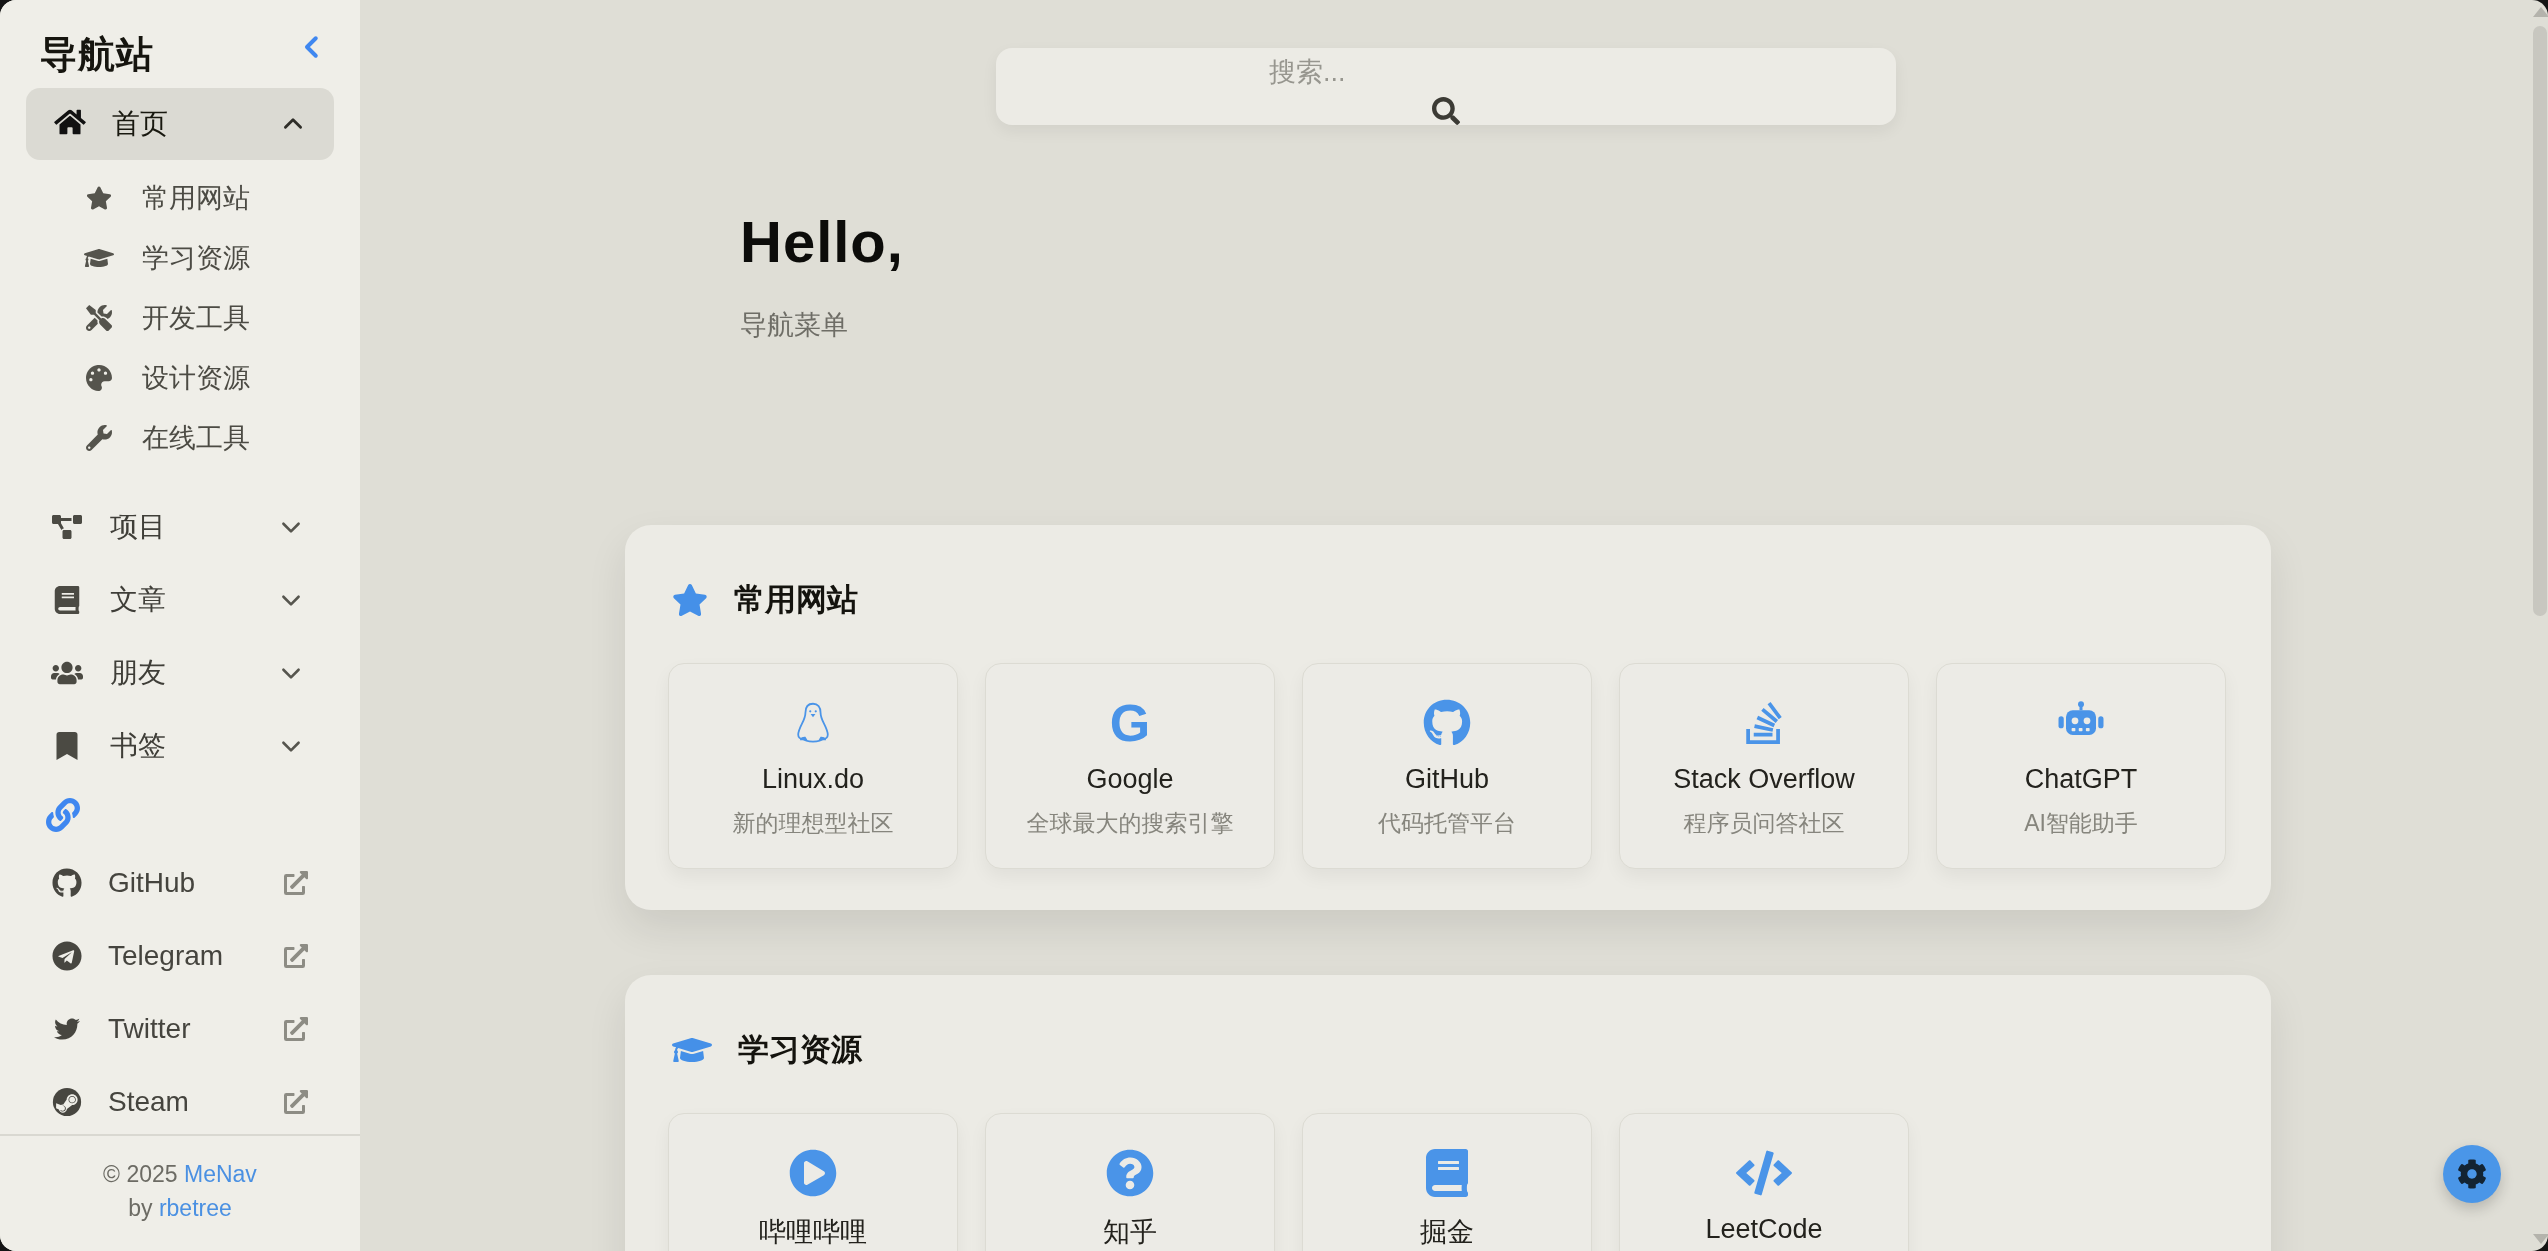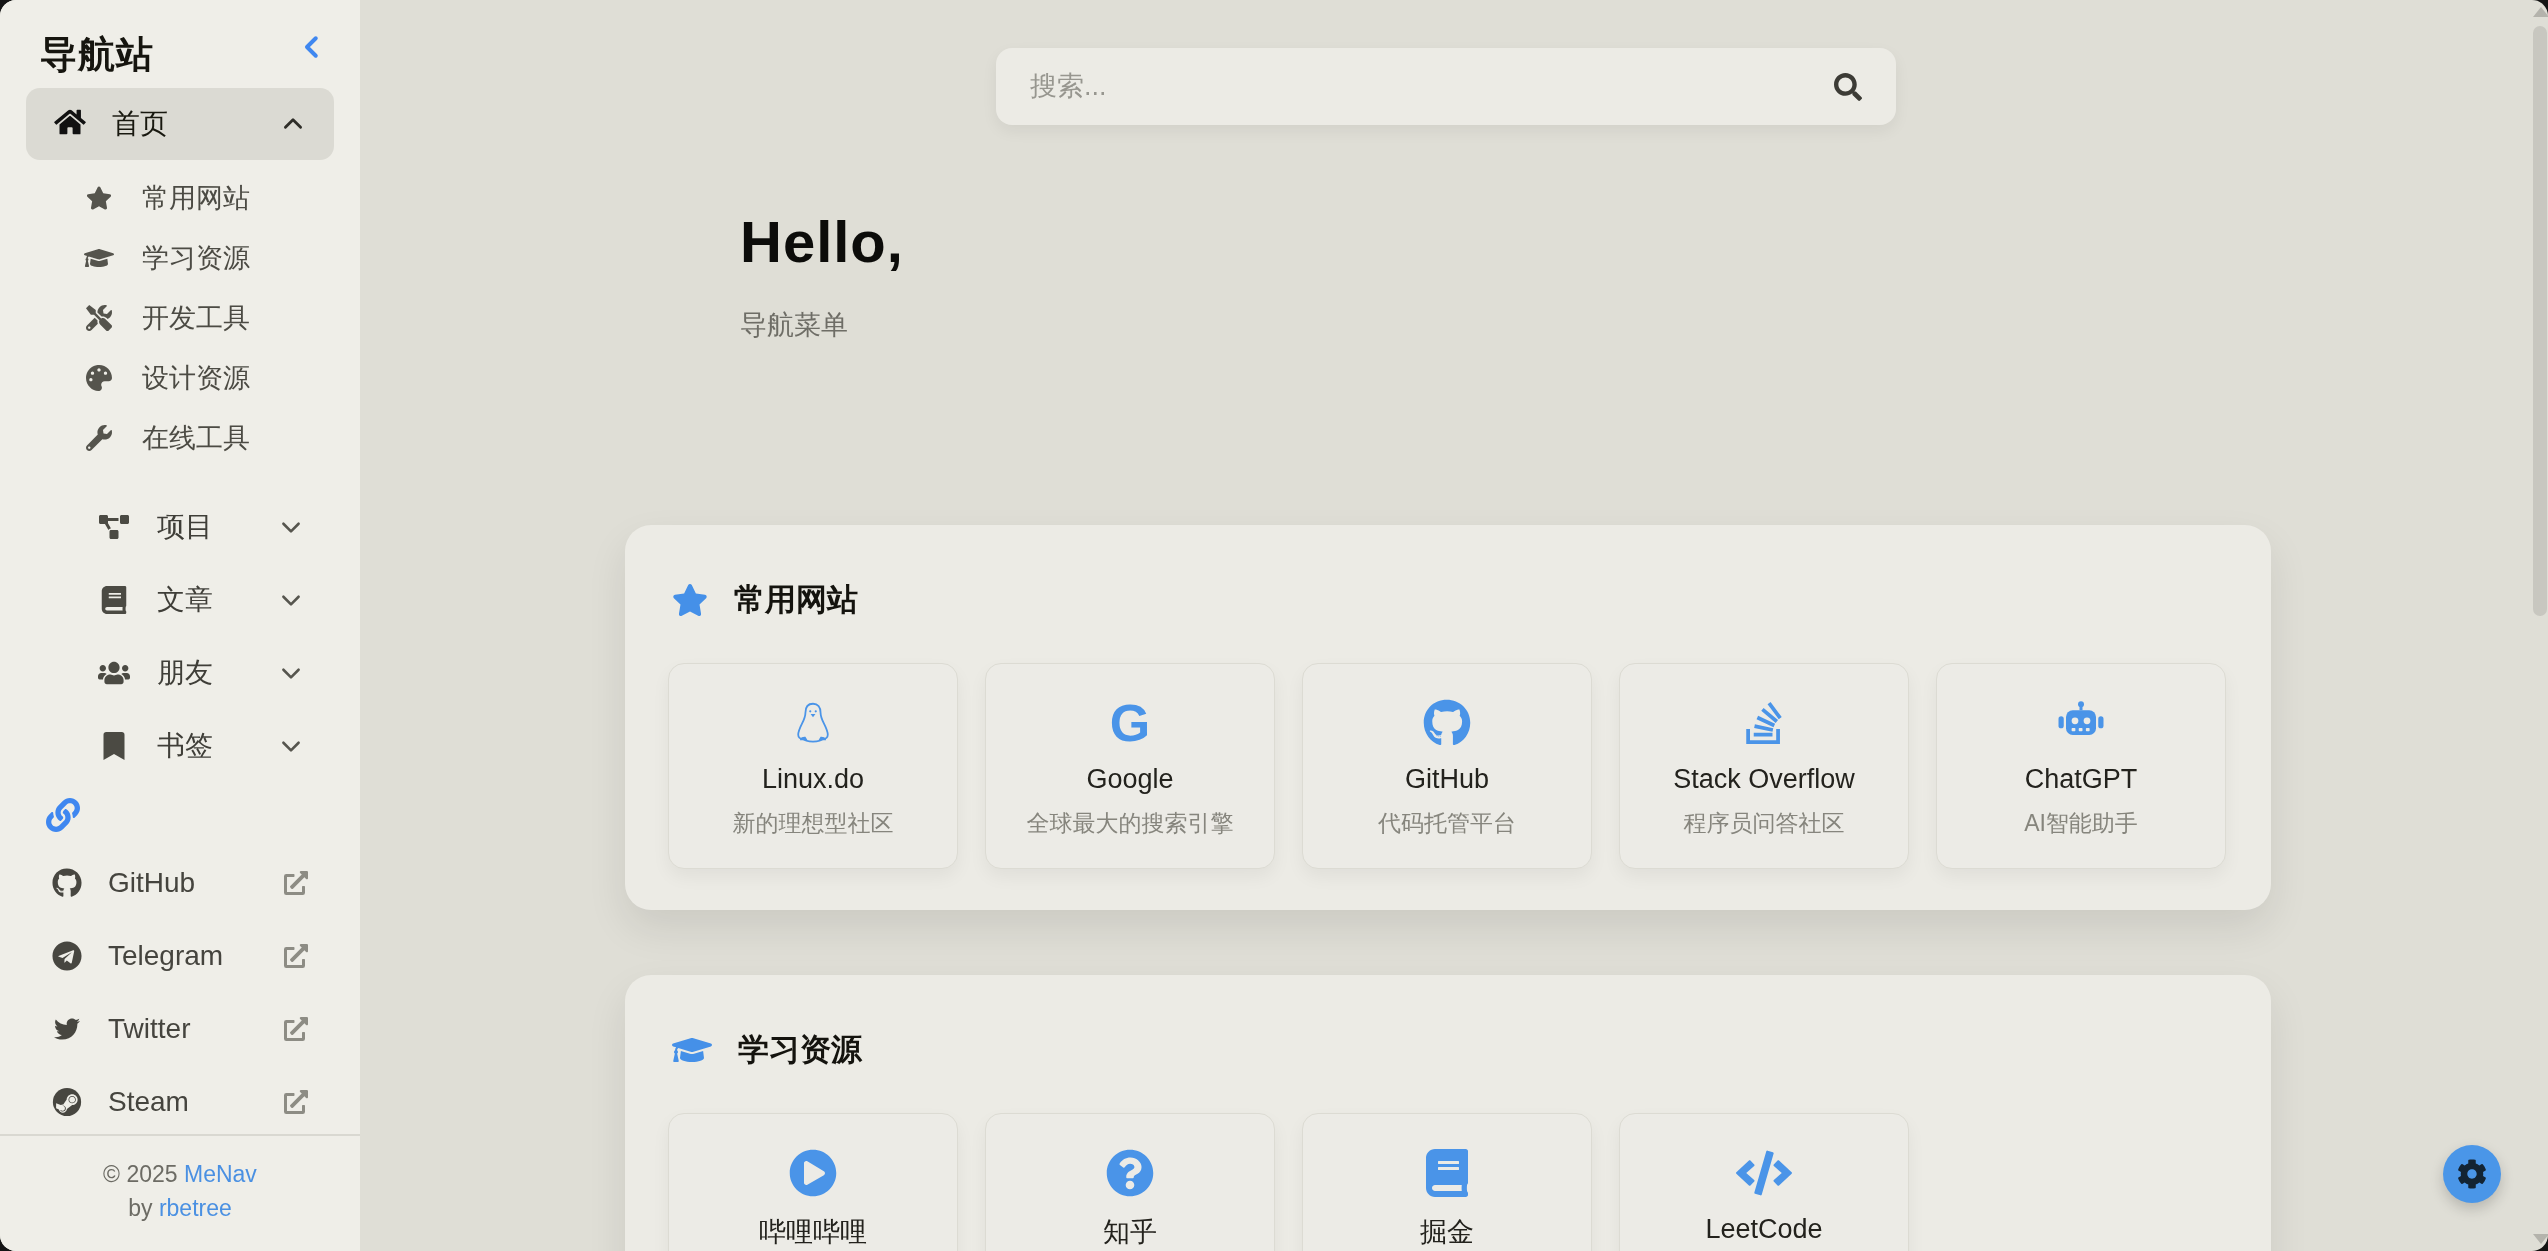--- a/index.html
+++ b/index.html
@@ -12,37 +12,37 @@
   .sidebar-header { position:relative; height:88px; }
   .app-title { position:absolute; left:40px; top:30px; font-size:37px; font-weight:bold; color:#16150f; letter-spacing:1px; }
   .collapse-btn { position:absolute; right:30px; top:30px; width:36px; height:36px; background:none; border:none; cursor:pointer; color:#3f87f0; }
   .nav-active { margin:0 26px; height:72px; background:#dbdad3; border-radius:14px; display:flex; align-items:center; padding:0 28px; color:#111; cursor:pointer; }
   .nav-active .label { font-size:28px; margin-left:26px; color:#18180f; }
   .chev-right { margin-left:auto; color:#2e2d28; display:flex; }
   .submenu { padding:8px 0 10px; }
   .sub-item { height:60px; display:flex; align-items:center; padding-left:84px; color:#4c4b44; cursor:pointer; }
   .sub-item .icon { width:30px; display:flex; justify-content:center; color:#55544d; }
   .sub-item .label { font-size:27px; margin-left:28px; color:#4c4b44; }
-  .groups { padding-top:12px;margin-left:47px; }
+  .groups { padding-top:12px; }
   .group-item { height:73px; display:flex; align-items:center; padding:0 56px 0 50px; cursor:pointer; }
   .group-item .icon { width:34px; display:flex; justify-content:center; color:#4b4a43; }
   .group-item .label { font-size:28px; margin-left:26px; color:#3f3e38; }
   .group-item .chev-right { color:#56554e; }
   .link-divider { padding:16px 0 10px 46px; color:#3f87f0; }
   .link-item { height:73px; display:flex; align-items:center; padding:0 52px 0 50px; cursor:pointer; }
   .link-item .icon { width:34px; display:flex; justify-content:center; color:#474640; }
   .link-item .label { font-size:28px; margin-left:24px; color:#454younger;} 
   .link-item .label { color:#45443e; }
   .ext { margin-left:auto; color:#8d8c84; display:flex; }
   .sidebar-footer { position:absolute; left:0; right:0; bottom:0; border-top:2px solid #d9d8d1; padding:22px 0 26px; text-align:center; font-size:23px; color:#6c6b64; line-height:1.45; }
   .sidebar-footer a { color:#4a90e2; text-decoration:none; cursor:pointer; }
 
   
   .main { position:absolute; left:360px; top:0; width:2188px; height:100%; }
-  .searchbar { position:absolute; left:636px; top:48px; width:900px; height:77px; background:#ecebe5; border-radius:16px; box-shadow:0 6px 16px rgba(0,0,0,0.06); display:flex; align-items:center; padding:0 34px; }
+  .searchbar { position:absolute; left:636px; top:48px; width:900px; height:77px; background:#ecebe5; border-radius:16px; box-shadow:0 6px 16px rgba(0,0,0,0.06); display:flex; align-items:center; padding:0 34px;flex-direction:column; }
   .searchbar input { flex:1; border:none; outline:none; background:transparent; font-size:27px; color:#33322c; font-family:inherit; }
   .searchbar input::placeholder { color:#97968f; }
   .search-icon { color:#3c3b35; display:flex; cursor:pointer; }
 
   .hero { position:absolute; left:380px; top:208px; }
   .hero-greeting { font-size:58px; font-weight:700; color:#0c0c0a; letter-spacing:1px; }
   .hero-welcome { margin-top:42px; font-size:47px; font-weight:600; letter-spacing:2px;
      background:linear-gradient(90deg,#3d7bf5 0%,#7e62f6 42%,#b450d8 68%,#ef476f 100%);
      -webkit-background-clip:text; background-clip:text; color:transparent;
      filter:drop-shadow(0 0 10px rgba(150,110,246,0.35)); width:max-content; }

